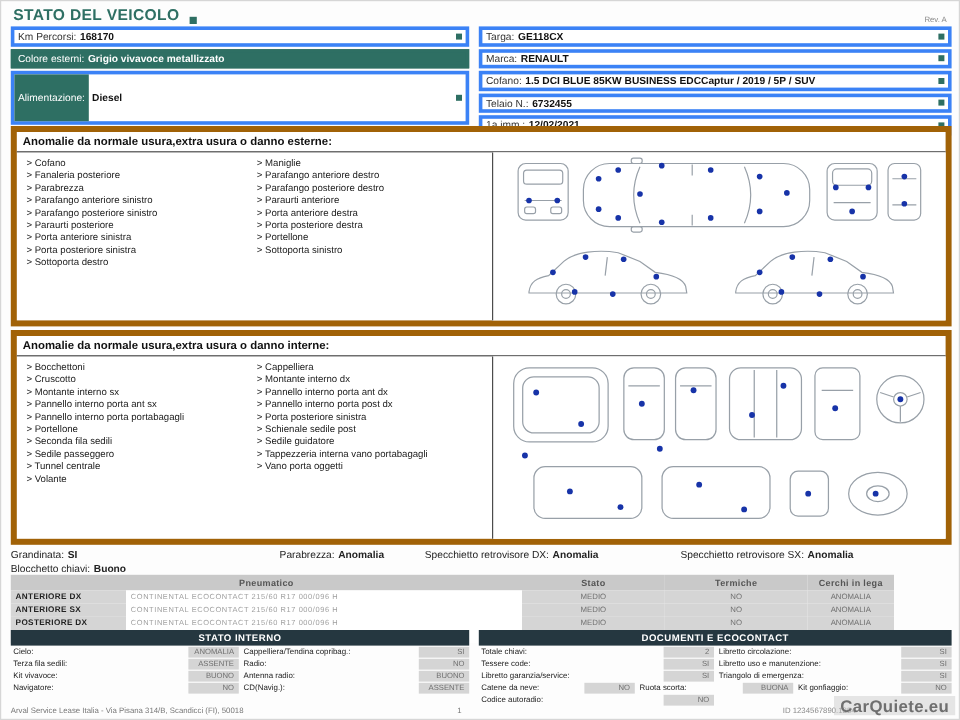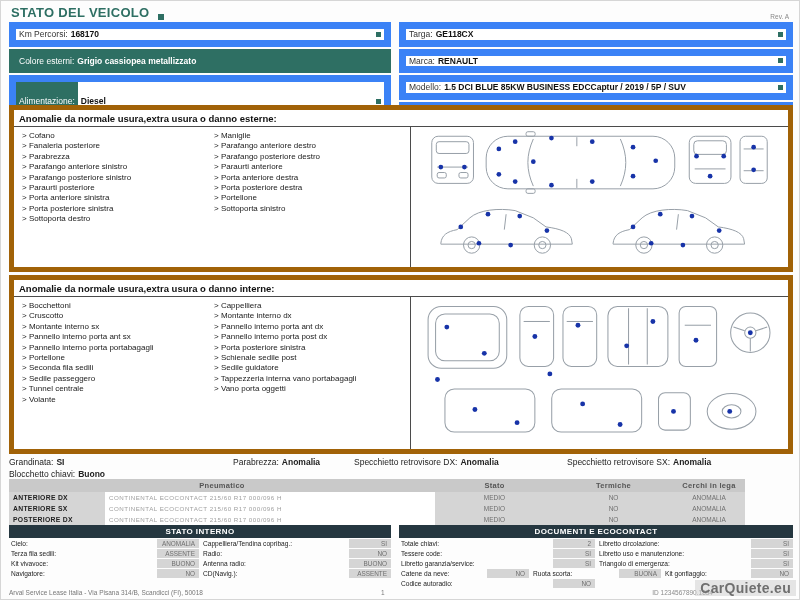--- a/index.html
+++ b/index.html
@@ -14,21 +14,21 @@
   }
   
   #titlebar{position:absolute;left:10px;top:3px;right:10px;height:16px;display:flex;align-items:flex-end}
   #title{font-size:13px;font-weight:bold;color:var(--accent);letter-spacing:.3px}
   .sqbig{width:6px;height:6px;background:var(--accent);margin-left:9px;flex:none}
   #rev{margin-left:auto;font-size:6.5px;color:#888}
   
   .infocol{position:absolute;top:21px}
   #info-left{left:8px;width:382px}
   #info-right{left:398px;width:394px}
-  .inforow{display:flex;align-items:center;min-height:13px;border:7px solid #3b82f6;margin-bottom:2px;padding:0 3px;font-size:8.5px;line-height:10.5px;background:#fff}
+  .inforow{display:flex;align-items:center;min-height:13px;border:3px solid #3b82f6;margin-bottom:2px;padding:0 3px;font-size:8.5px;line-height:10.5px;background:#fff}
   .inforow .lbl{color:#333;margin-right:3px;white-space:nowrap}
   .inforow .val{font-weight:bold;color:#111}
   .inforow .sq{width:5px;height:5px;background:var(--accent);margin-left:auto;flex:none}
   .inforow.filled{background:var(--accent);border-color:var(--accent)}
   .inforow.filled .lbl,.inforow.filled .val{color:#fff}
   .inforow.lblfilled .lbl{background:var(--accent);color:#fff;margin:0 3px 0 -3px;padding:14px 3px;align-self:stretch;display:flex;align-items:center}
   
   .anom{position:absolute;left:8px;width:784px;background:#fff;border:5px solid #a16207}
   #ext-box{top:104px;height:167px}
   #int-box{top:274px;height:179px}
@@ -84,21 +84,21 @@
   </div>
 
   <div id="info-left" class="infocol">
     <div class="inforow">
       <span class="lbl">Km Percorsi:</span>
       <span class="val">168170</span>
       <span class="sq"></span>
     </div>
     <div class="inforow filled">
       <span class="lbl">Colore esterni:</span>
-      <span class="val">Grigio cassiopea metallizzato</span>
+      <span class="val">Grigio vivavoce metallizzato</span>
       <span class="sq"></span>
     </div>
     <div class="inforow lblfilled">
       <span class="lbl">Alimentazione:</span>
       <span class="val">Diesel</span>
       <span class="sq"></span>
     </div>
   </div>
 
   <div id="info-right" class="infocol">
@@ -106,21 +106,21 @@
       <span class="lbl">Targa:</span>
       <span class="val">GE118CX</span>
       <span class="sq"></span>
     </div>
     <div class="inforow">
       <span class="lbl">Marca:</span>
       <span class="val">RENAULT</span>
       <span class="sq"></span>
     </div>
     <div class="inforow">
-      <span class="lbl">Modello:</span>
+      <span class="lbl">Cofano:</span>
       <span class="val" style="white-space:normal;max-width:330px">1.5 DCI BLUE 85KW BUSINESS EDCCaptur / 2019 / 5P / SUV</span>
       <span class="sq"></span>
     </div>
     <div class="inforow">
       <span class="lbl">Telaio N.:</span>
       <span class="val">6732455</span>
       <span class="sq"></span>
     </div>
     <div class="inforow">
       <span class="lbl">1a imm.:</span>

